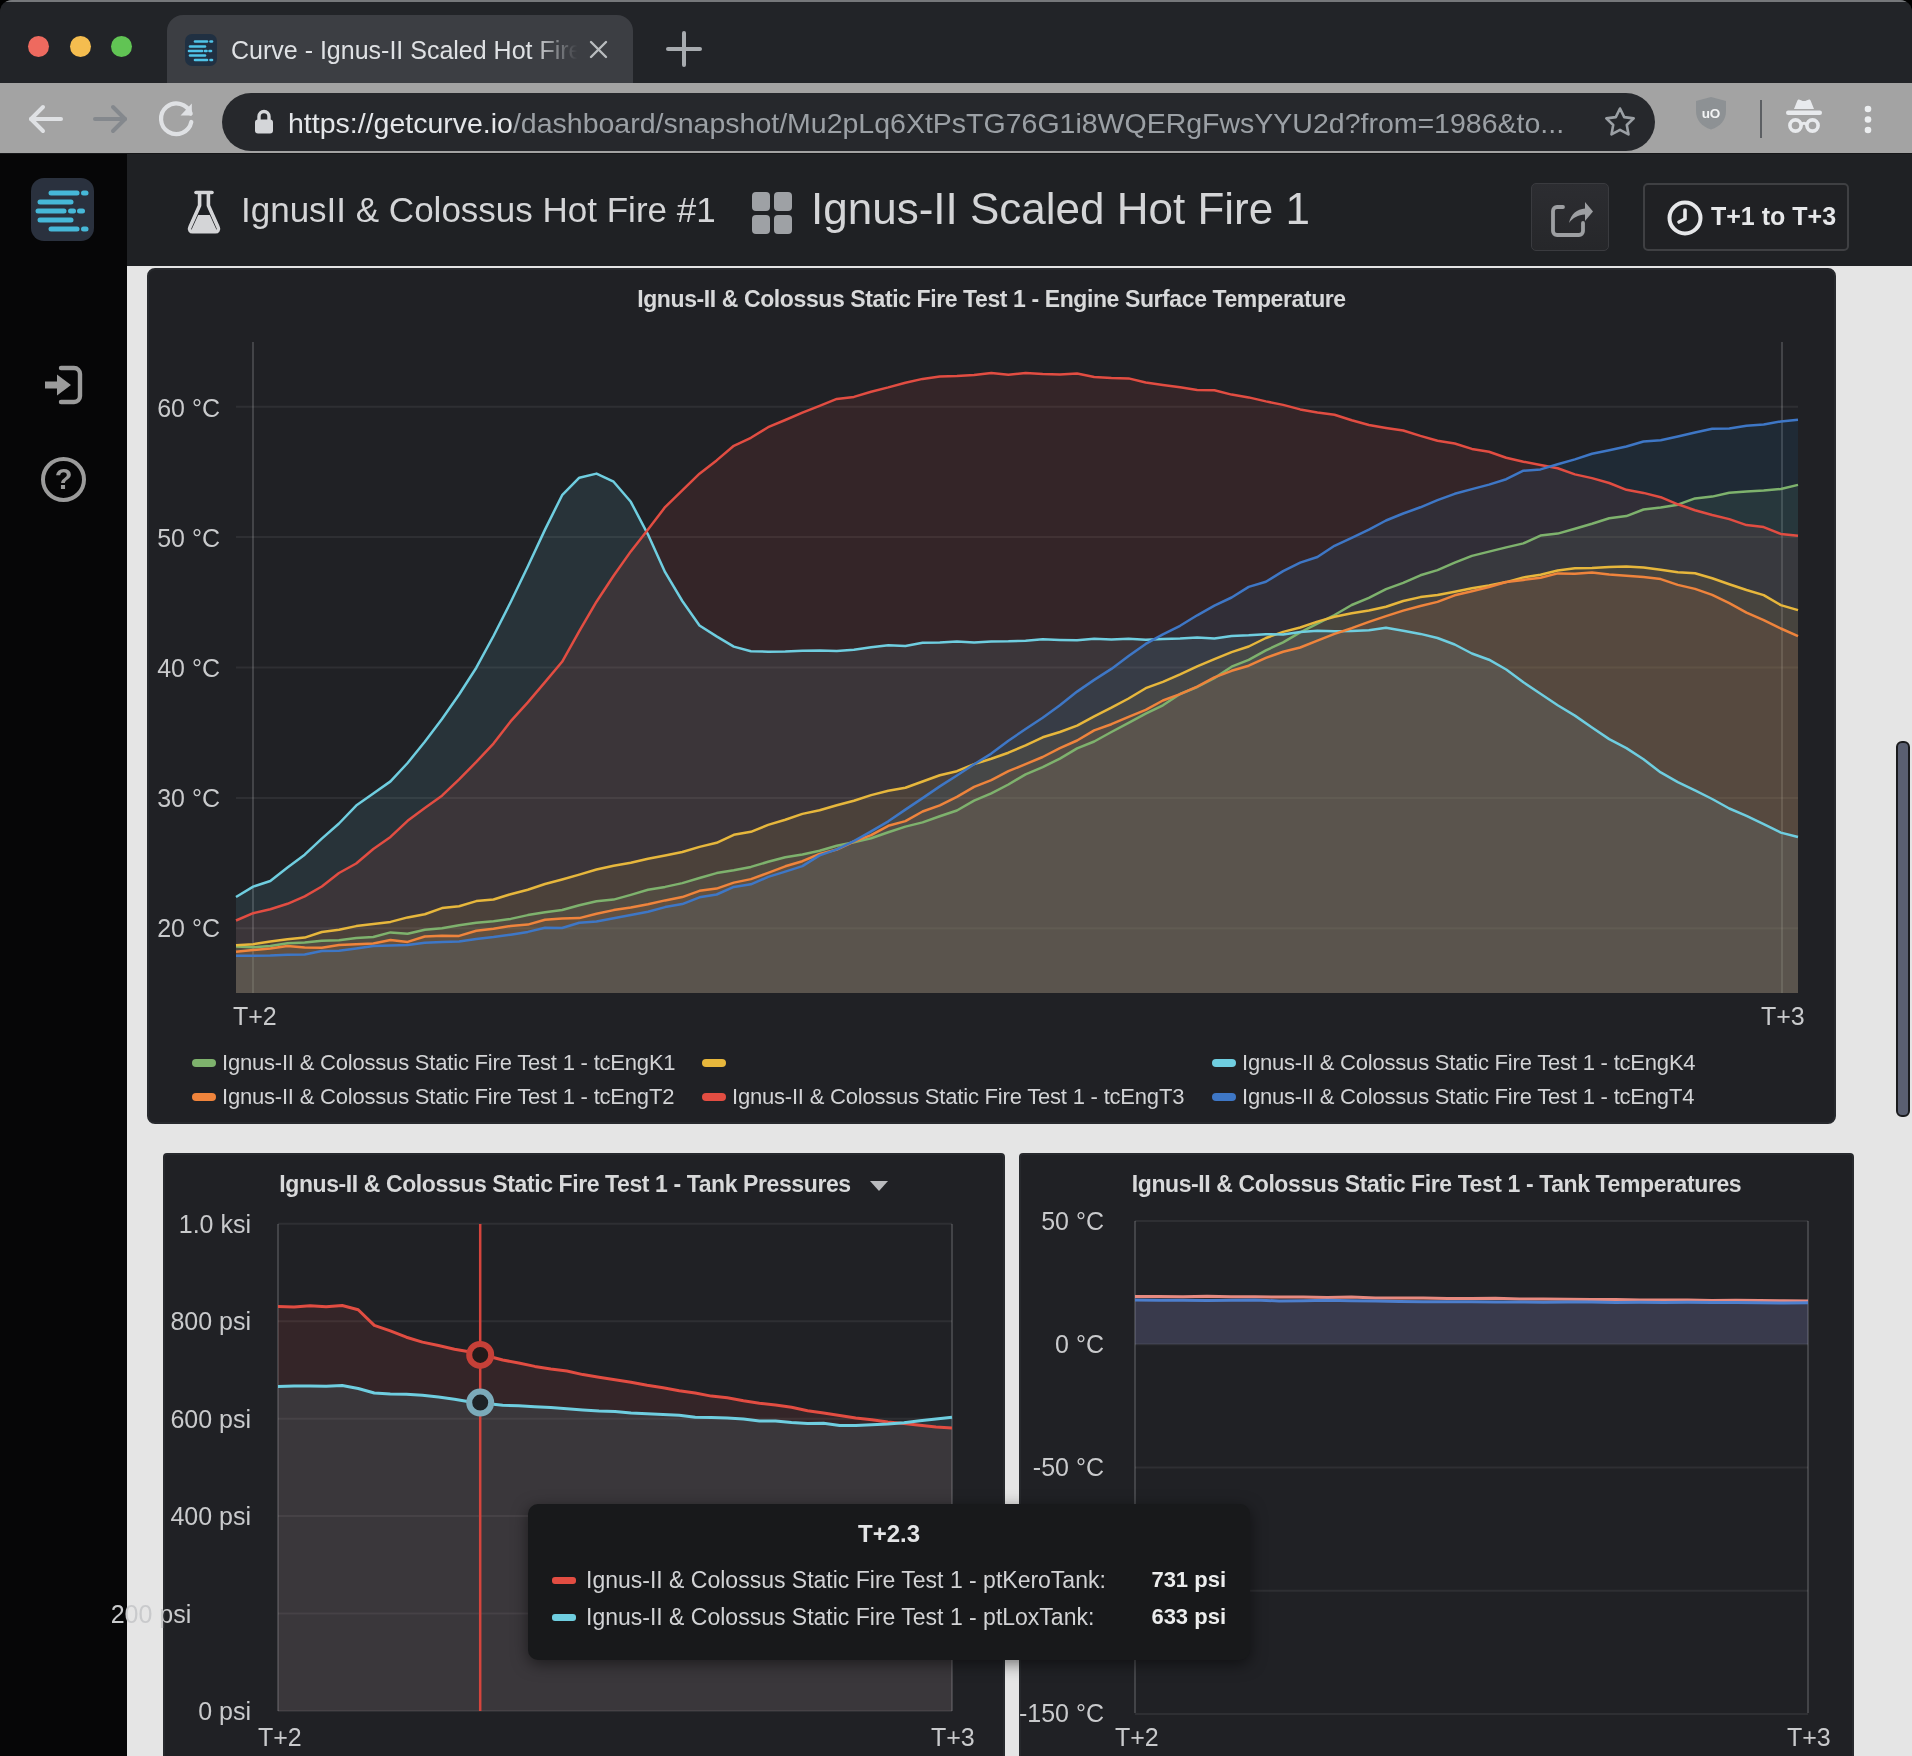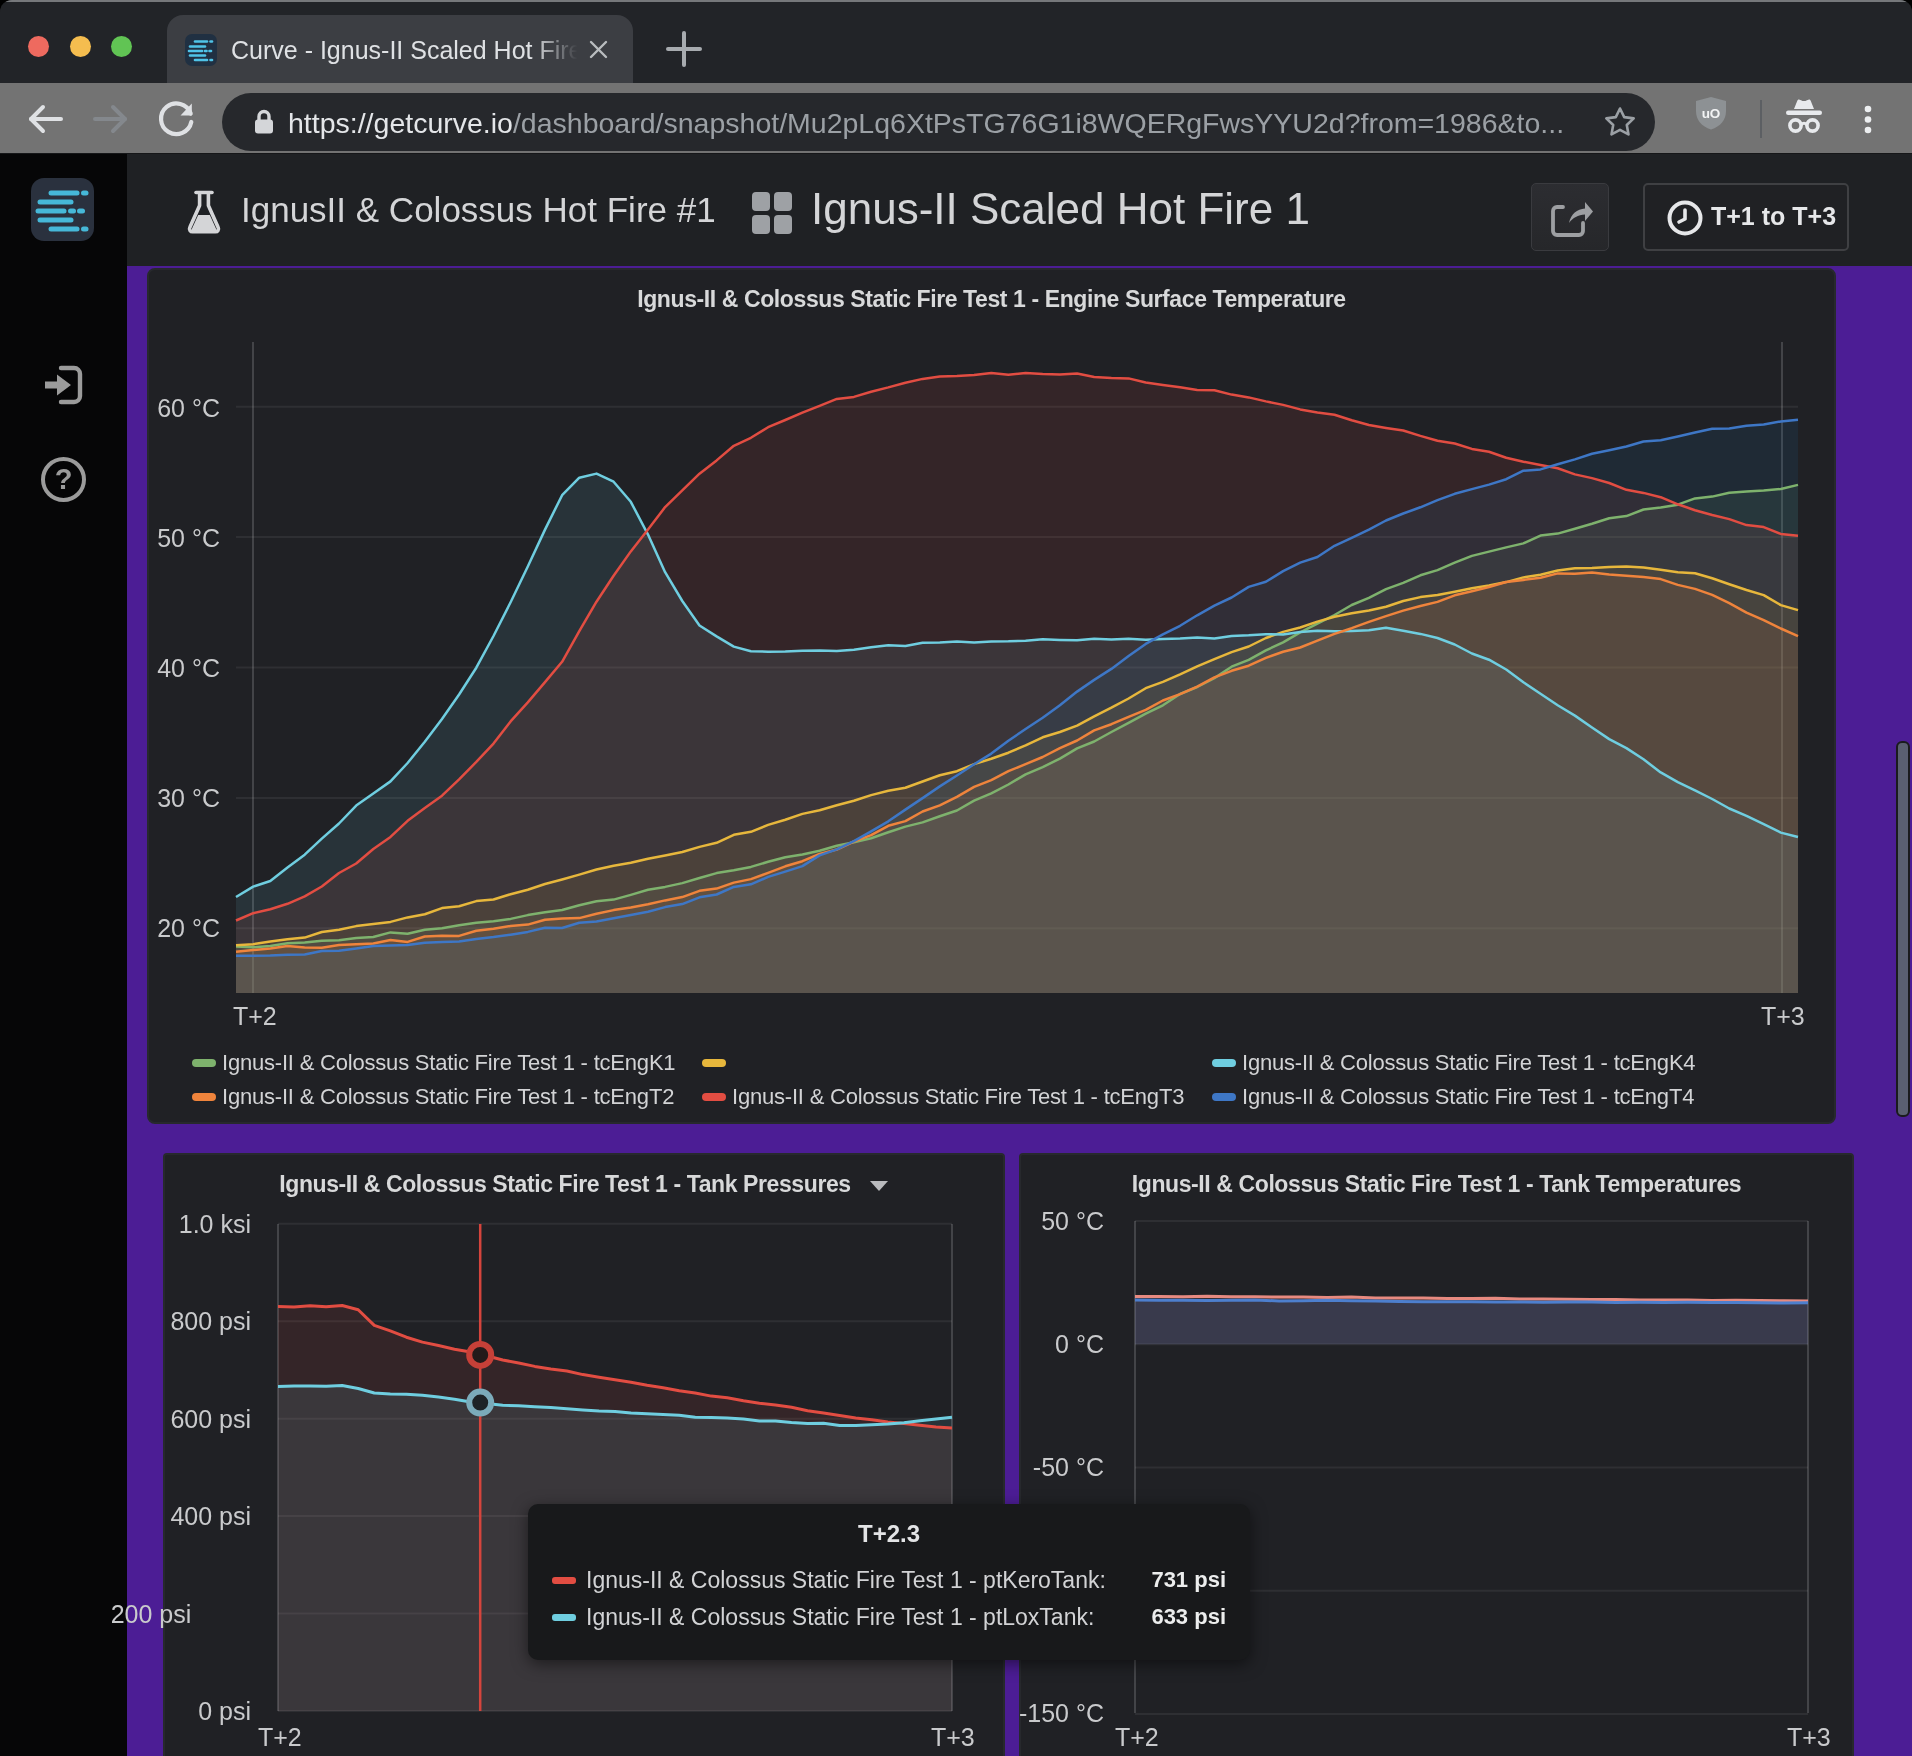--- a/index.html
+++ b/index.html
@@ -8,30 +8,30 @@
 #win { position:absolute; inset:0; border-radius:12px 12px 0 0; overflow:hidden; background:#161719; }
 .abs { position:absolute; }
 
 
 #tabstrip { position:absolute; left:0; top:0; width:1912px; height:83px; background:#222428; }
 #topline { position:absolute; left:0; top:0; width:1912px; height:2px; background:#85878a; opacity:.85; }
 .tl { position:absolute; top:36px; width:21px; height:21px; border-radius:50%; }
 #tab { position:absolute; left:167px; top:15px; width:466px; height:68px; background:#3c3e43; border-radius:16px 16px 0 0; }
 #tabtitle { position:absolute; left:64px; top:20px; width:350px; height:30px; font-size:25px; line-height:30px; color:#dfe1e4; white-space:nowrap; overflow:hidden;
   -webkit-mask-image:linear-gradient(90deg,#000 86%,transparent 99%); }
-#toolbar { position:absolute; left:0; top:83px; width:1912px; height:70px; background:#737373; }
+#toolbar { position:absolute; left:0; top:83px; width:1912px; height:70px; background:#a3a3a3; }
 #omnibox { position:absolute; left:222px; top:10px; width:1433px; height:58px; background:#26282c; border-radius:29px; }
 #urltext { position:absolute; left:66px; top:14px; font-size:28.5px; line-height:32px; color:#9ba0a5; white-space:nowrap; }
 #urltext b { color:#e4e6e9; font-weight:normal; }
 
 
 #sidebar { position:absolute; left:0; top:154px; width:127px; height:1602px; background:#060607; }
 
 
-#dash { position:absolute; left:127px; top:154px; width:1785px; height:1602px; background:#4c1d95; }
+#dash { position:absolute; left:127px; top:154px; width:1785px; height:1602px; background:#e5e5e5; }
 #dashheader { position:absolute; left:0; top:0; width:1785px; height:112px; background:#1f2124; }
 .htext { position:absolute; top:36px; font-size:35px; color:#d4d5d7; white-space:nowrap; }
 .hbtn { position:absolute; top:29px; height:68px; border-radius:5px; }
 
 .panel { position:absolute; background:#202125; border:2px solid #27292d; border-radius:4px; }
 .ptitle { position:absolute; top:16px; width:100%; text-align:center; font-size:23px; font-weight:bold; color:#d8d9da; letter-spacing:-0.4px; }
 .axlbl { position:absolute; font-size:25px; color:#c9cacc; }
 .xlbl { position:absolute; font-size:25px; color:#c9cacc; }
 .legrow { position:absolute; height:30px; }
 .legitem { position:absolute; height:30px; font-size:22px; letter-spacing:-0.2px; color:#d2d3d5; line-height:30px; white-space:nowrap; }

